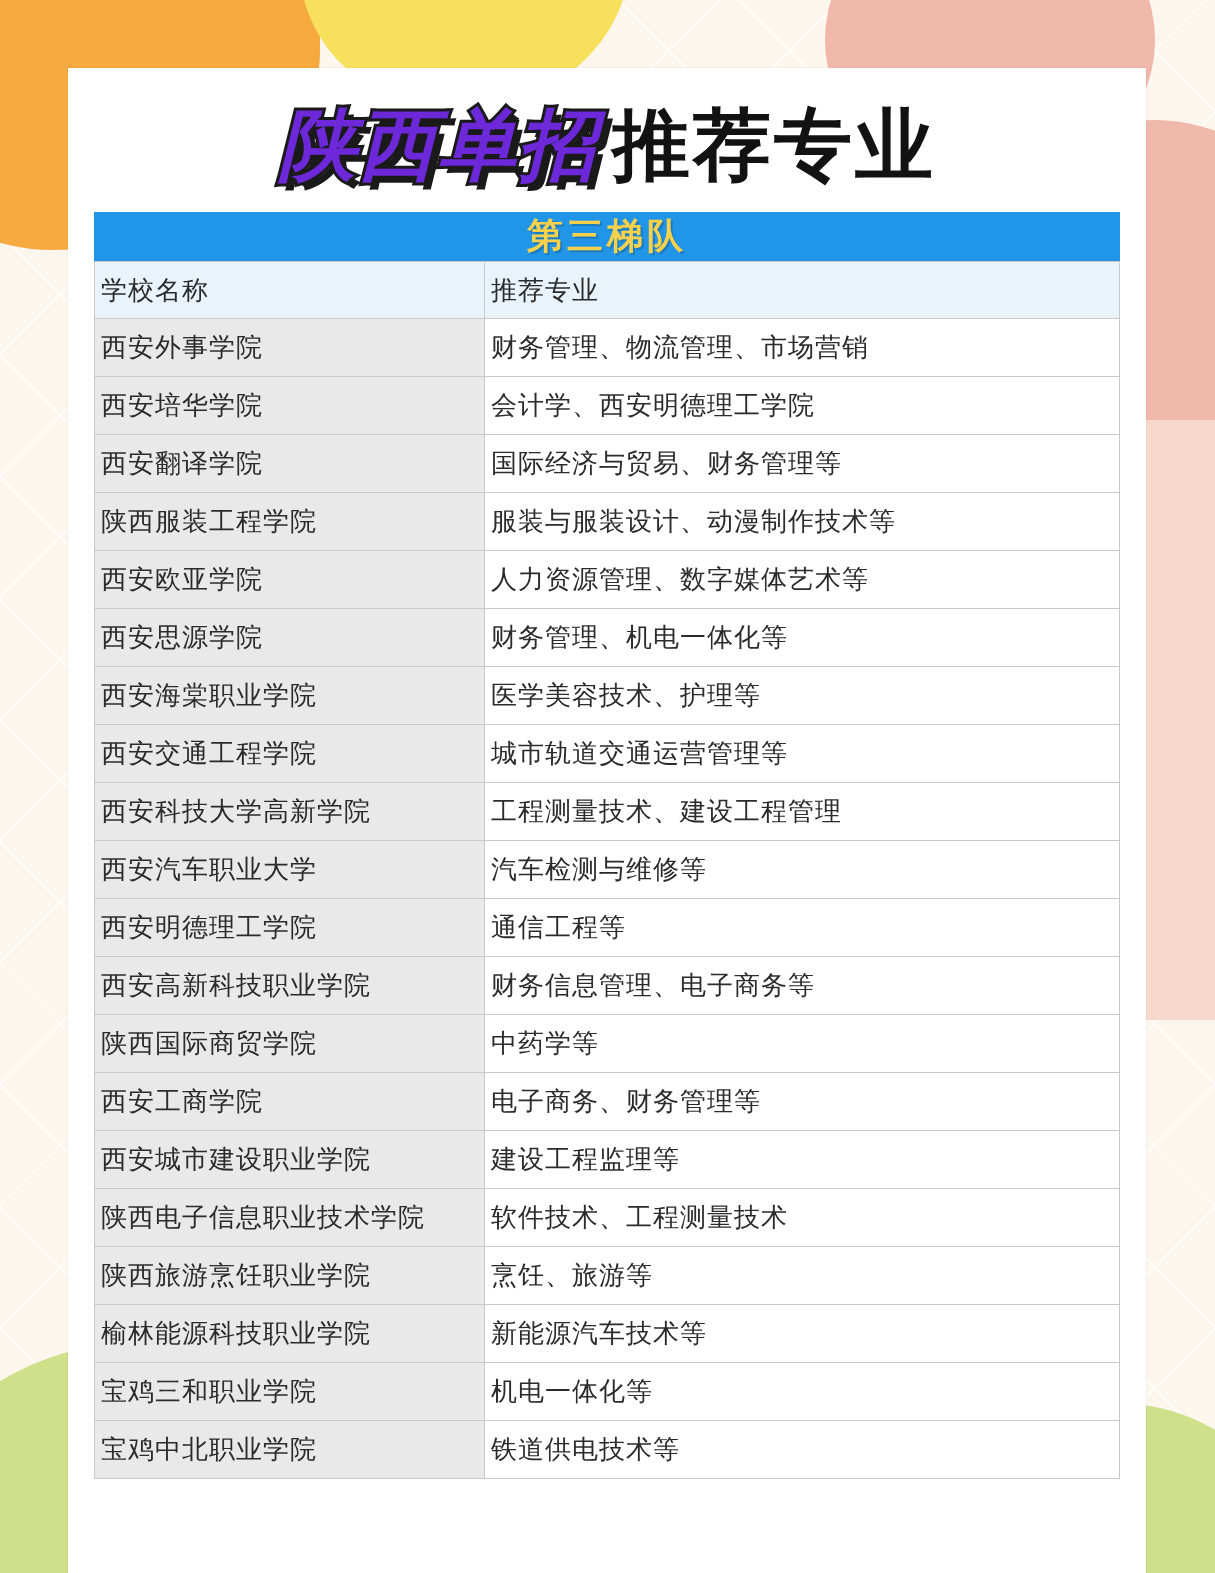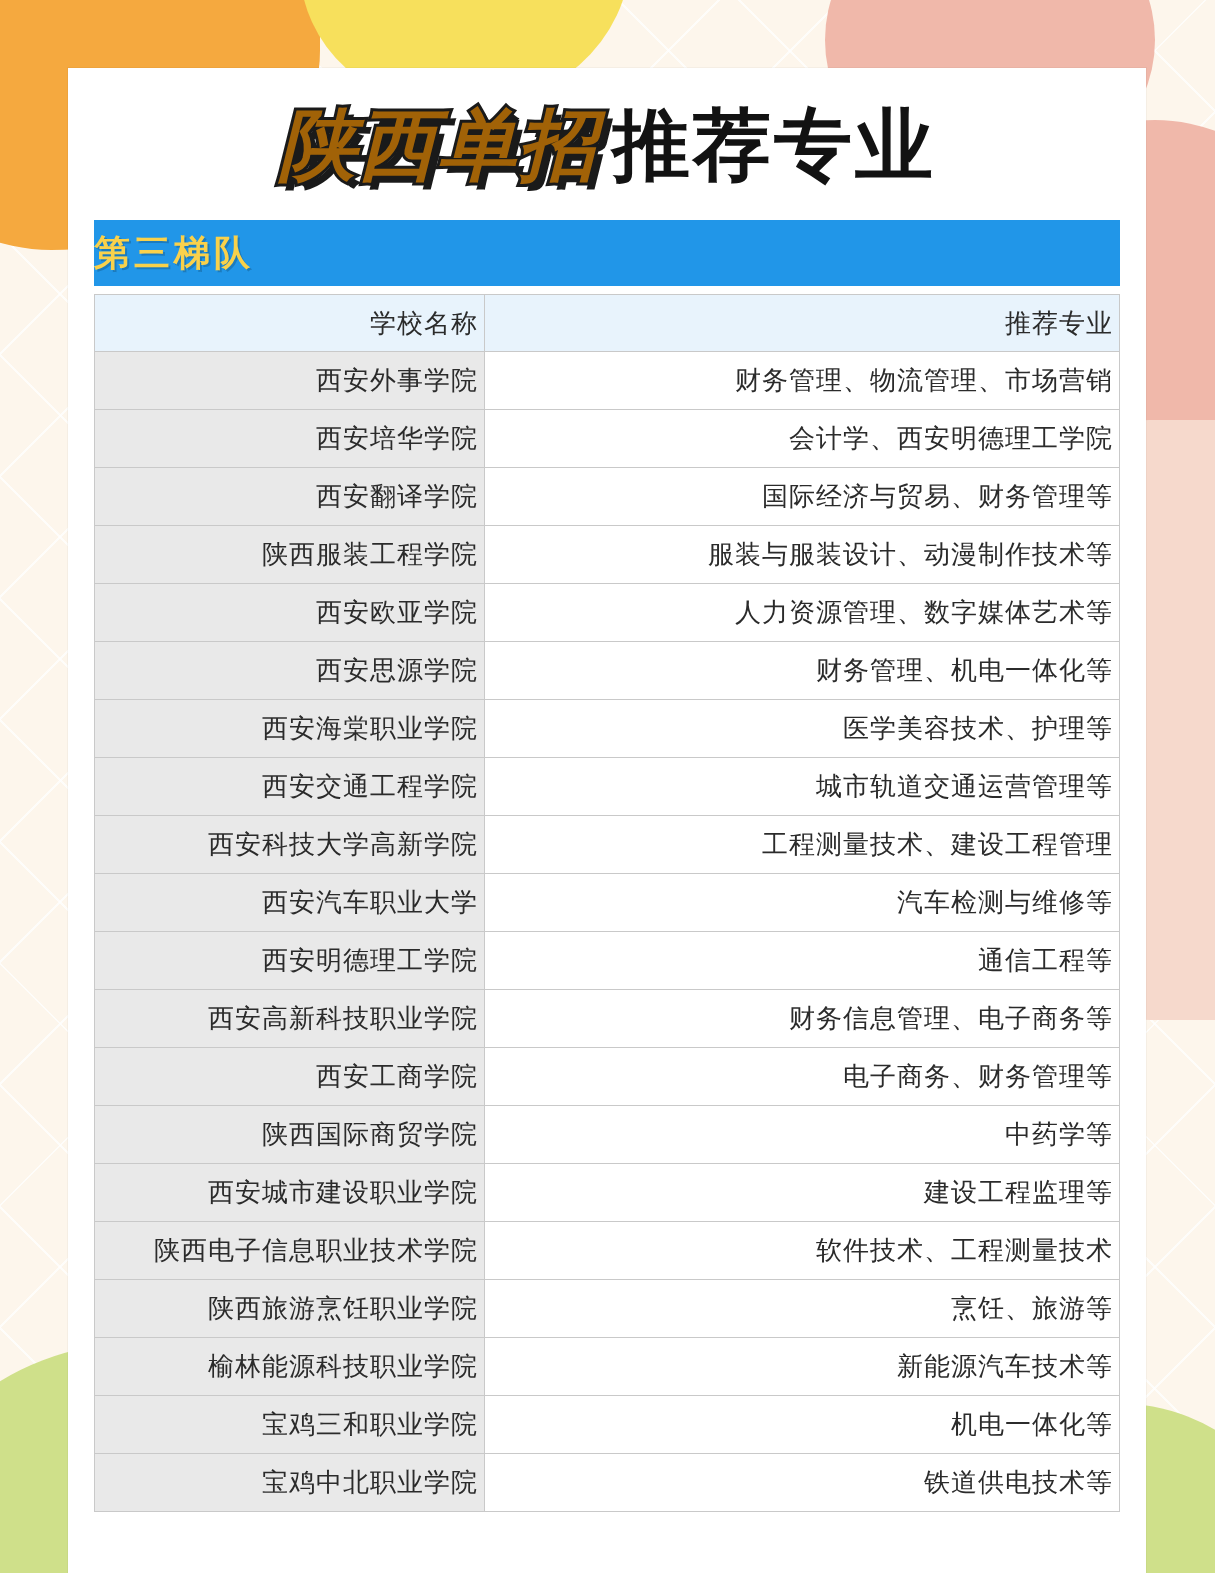--- a/index.html
+++ b/index.html
@@ -102,44 +102,45 @@
     gap: 14px;
     padding-top: 10px;
     box-sizing: border-box;
   }
   .title-hl {
     font-family: "DejaVu Sans", "Liberation Sans", sans-serif;
     font-size: 78px;
     font-weight: bold;
     font-style: italic;
     letter-spacing: 2px;
-    color: #a16207;
+    color: #6d28d9;
     -webkit-text-stroke: 6px #1a1a1a;
     paint-order: stroke fill;
     text-shadow: 7px 7px 0 #1a1a1a;
     line-height: 1;
     white-space: nowrap;
   }
   .title-plain {
     font-family: "DejaVu Sans", "Liberation Sans", sans-serif;
     font-size: 78px;
     font-weight: bold;
     color: #121212;
     letter-spacing: 3px;
     line-height: 1;
     white-space: nowrap;
   }
 
   
   .banner {
-    margin: 8px 26px;
-    height: 66px;
+    margin: 0 26px;
+    height: 49px;
     background: #2196e8;
     display: flex;
     align-items: center;
+    justify-content: center;
   }
   .banner-text {
     font-family: "DejaVu Sans", "Liberation Sans", sans-serif;
     font-size: 36px;
     font-weight: bold;
     color: #f9d14b;
     letter-spacing: 4px;
     text-shadow: 2px 2px 0 rgba(0,0,0,0.18);
   }
 
@@ -147,21 +148,21 @@
   table {
     margin: 0 26px;
     width: calc(100% - 52px);
     border-collapse: collapse;
     table-layout: fixed;
   }
   col.c1 { width: 390px; }
   col.c2 { width: auto; }
   th, td {
     border: 1px solid #c9c9c9;
-    text-align: right;
+    text-align: left;
     font-size: 26px;
     color: #2b2b2b;
     height: 57px;
     font-family: "DejaVu Sans", "Liberation Sans", sans-serif;
     letter-spacing: 1px;
     padding: 0 6px;
   }
   thead th {
     background: #e8f3fc;
     font-weight: normal;
@@ -255,28 +256,28 @@
         </tr>
         <tr>
           <td class="school">西安明德理工学院</td>
           <td class="major">通信工程等</td>
         </tr>
         <tr>
           <td class="school">西安高新科技职业学院</td>
           <td class="major">财务信息管理、电子商务等</td>
         </tr>
         <tr>
+          <td class="school">陕西国际商贸学院</td>
+          <td class="major">中药学等</td>
+        </tr>
+        <tr>
           <td class="school">西安工商学院</td>
           <td class="major">电子商务、财务管理等</td>
         </tr>
         <tr>
-          <td class="school">陕西国际商贸学院</td>
-          <td class="major">中药学等</td>
-        </tr>
-        <tr>
           <td class="school">西安城市建设职业学院</td>
           <td class="major">建设工程监理等</td>
         </tr>
         <tr>
           <td class="school">陕西电子信息职业技术学院</td>
           <td class="major">软件技术、工程测量技术</td>
         </tr>
         <tr>
           <td class="school">陕西旅游烹饪职业学院</td>
           <td class="major">烹饪、旅游等</td>

